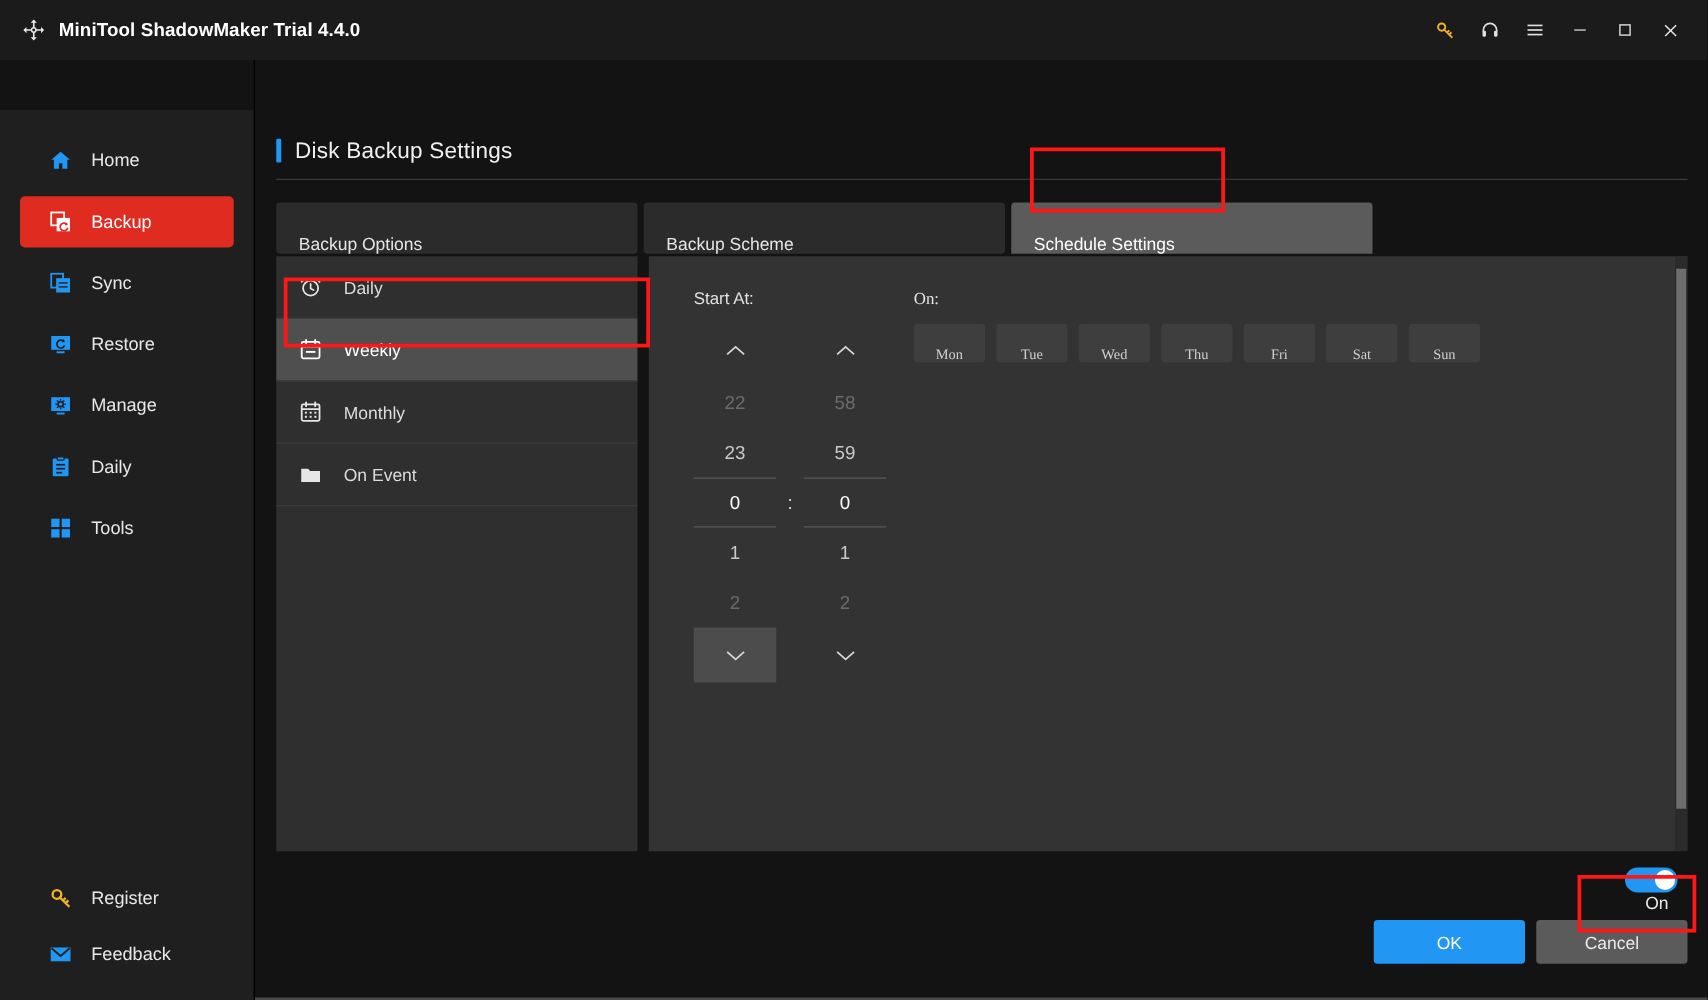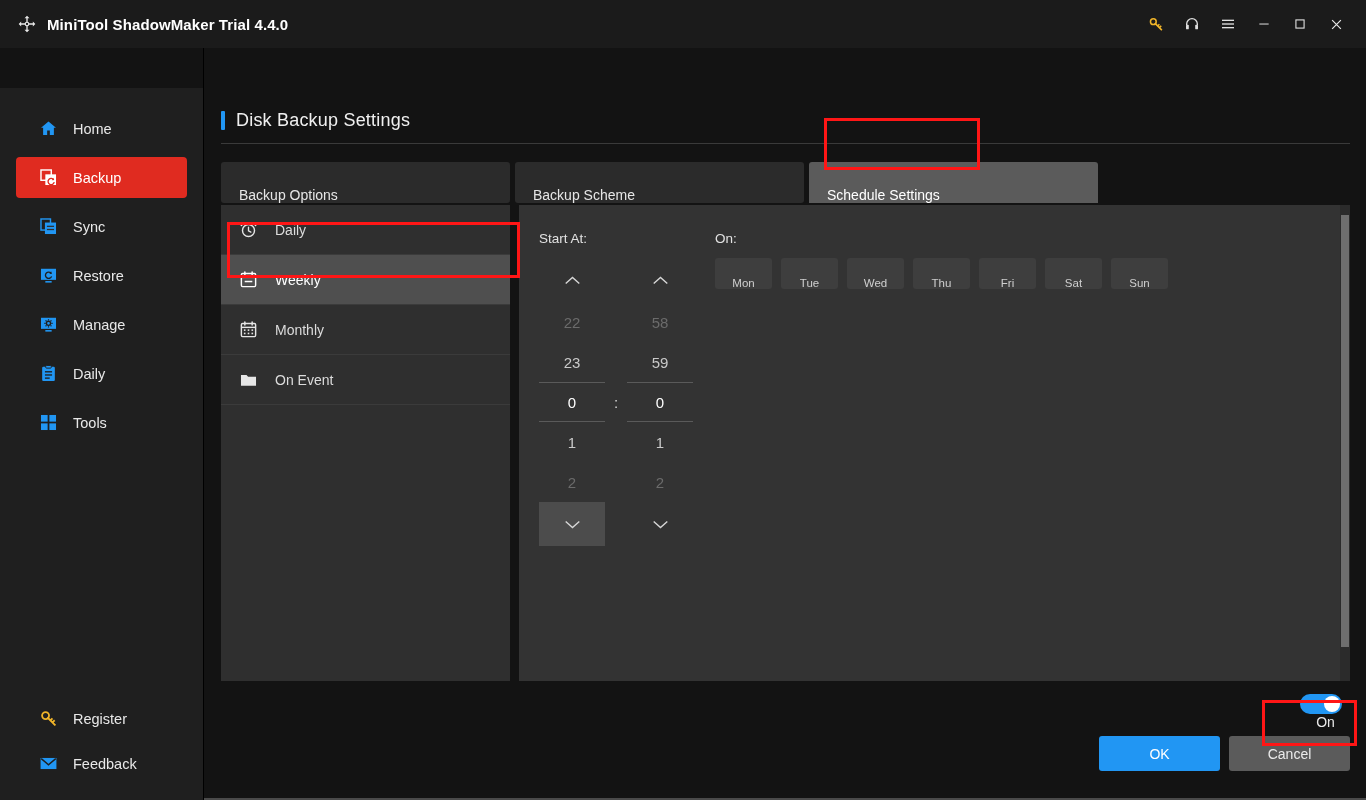--- a/index.html
+++ b/index.html
@@ -138,21 +138,21 @@
   }
   .sched-item.selected { background: #4f4f4f; color: #ffffff; }
 
   .right-panel {
     flex: 1 1 auto;
     background: #333333;
     height: 513px;
     position: relative;
     overflow: hidden;
   }
-  .rp-inner { display: flex; padding: 26px 0 0 20px; }
+  .rp-inner { display: flex; padding: 26px 0 0 20px; margin-left: 16px; }
 
   
   .timecol-wrap { width: 176px; }
   .field-label { color: #e2e2e2; font-size: 13.5px; margin-bottom: 12px; }
   .spinners { display: flex; align-items: flex-start; }
   .spin {
     width: 66px;
     display: flex; flex-direction: column; align-items: stretch;
   }
   .spin-arrow {
@@ -172,21 +172,21 @@
     border-top: 1px solid #5a5a5a;
     border-bottom: 1px solid #5a5a5a;
   }
   .spin-colon {
     width: 22px; color: #d5d5d5; font-size: 15px;
     display: flex; align-items: center; justify-content: center;
     height: 40px; margin-top: 124px;
   }
 
   
-  .days-wrap { margin-left: 0; padding-left: 0; }
+  .days-wrap { margin-left: 0; padding-left: 0; font-family: Liberation Serif, serif; }
   .day-row { display: flex; gap: 9px; }
   .day-btn {
     width: 57px; height: 31px;
     background: #3e3e3e;
     border-radius: 3px;
     display: flex; align-items: flex-end; justify-content: center;
     color: #cfcfcf; font-size: 11.5px;
     cursor: default;
   }
 

